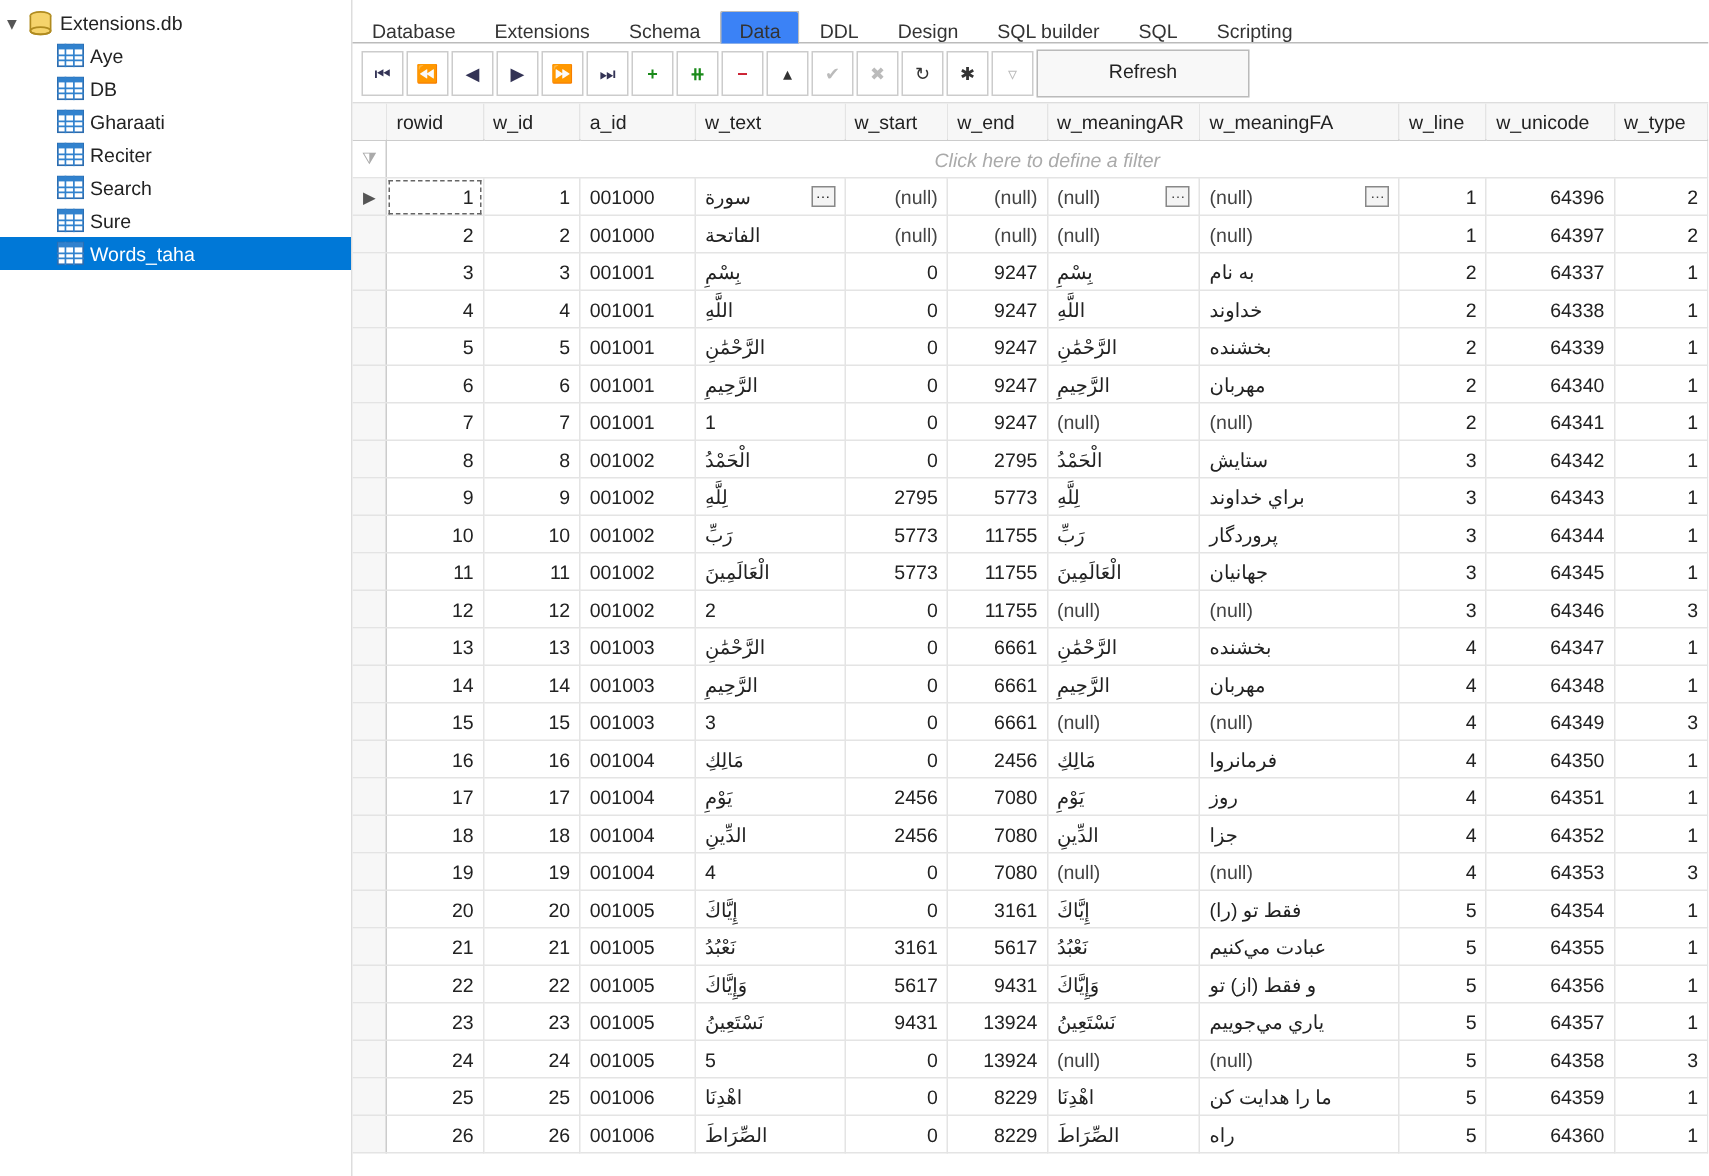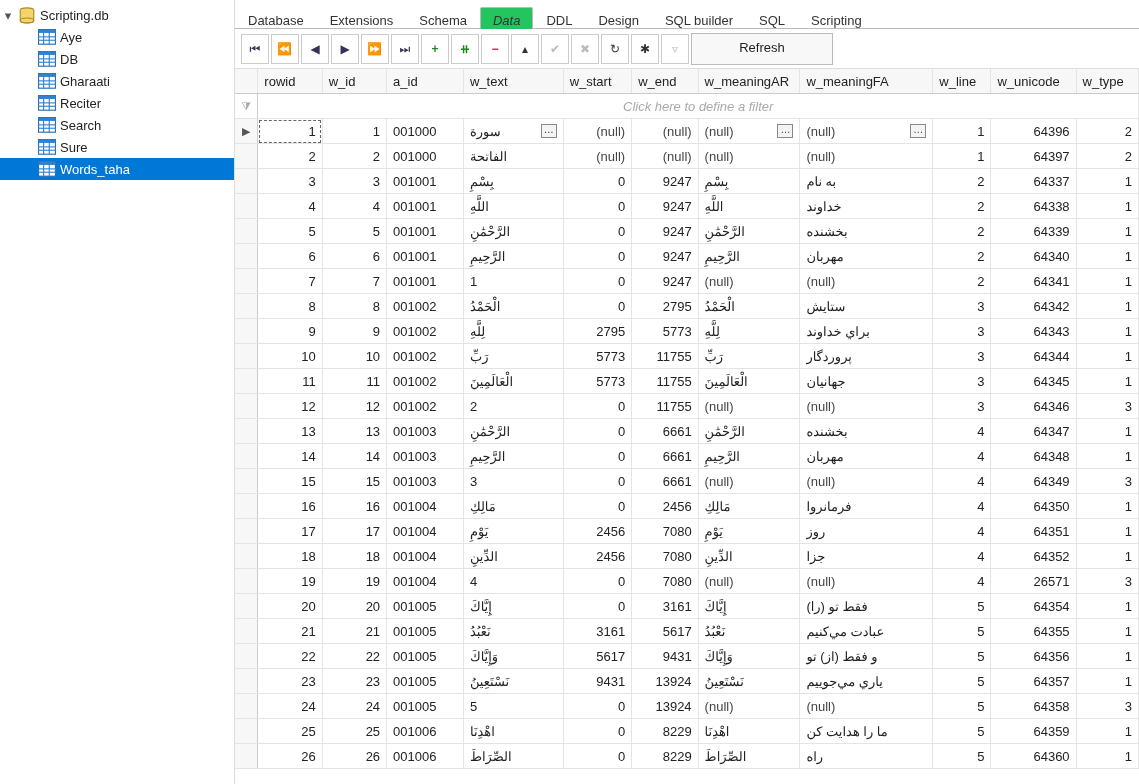--- a/index.html
+++ b/index.html
@@ -67,24 +67,23 @@
     padding: 5px 12px 1px 12px;
     border: 1px solid transparent;
     border-bottom: none;
     color: #333;
     position: relative;
     top: 1px;
     cursor: default;
   }
   .tab.active {
     border-color: #bbb;
-    background: #22c55e;
+    background: #3b82f6;
     border-top-left-radius: 2px;
     border-top-right-radius: 2px;
-    font-style: italic;
   }
   
   .toolbar {
     display: flex;
     align-items: center;
     gap: 2px;
     padding: 4px 6px;
     border-bottom: 1px solid #ddd;
     height: 40px;
     box-sizing: border-box;
@@ -195,21 +194,21 @@
   <div class="sidebar">
     <div class="tree-row root">
       <span class="expander">▾</span>
       <span class="db-icon">
         <svg viewBox="0 0 16 16">
             <ellipse cx="8" cy="3" rx="6" ry="2.2" fill="#f5d36b" stroke="#b08b1f"></ellipse>
             <path d="M2 3v9c0 1.2 2.7 2.2 6 2.2s6-1 6-2.2V3" fill="#f5d36b" stroke="#b08b1f"></path>
             <ellipse cx="8" cy="12" rx="6" ry="2.2" fill="none" stroke="#b08b1f"></ellipse>
           </svg>
       </span>
-      <span>Scripting.db</span>
+      <span>Extensions.db</span>
     </div>
     <div id="tree-children">
         <div class="tree-row child">
           <span class="tbl-icon"><svg viewBox="0 0 16 14">
               <rect class="bg" x="0.5" y="0.5" width="15" height="13"></rect>
               <rect class="hdr" x="0.5" y="0.5" width="15" height="3"></rect>
               <line x1="5" y1="0" x2="5" y2="14"></line>
               <line x1="10" y1="0" x2="10" y2="14"></line>
               <line x1="0" y1="7" x2="16" y2="7"></line>
               <line x1="0" y1="10" x2="16" y2="10"></line>
@@ -625,21 +624,21 @@
               <td class="gutter"></td>
               <td class="num">19</td>
               <td class="num">19</td>
               <td class="txt">001004</td>
               <td class="txt">4</td>
               <td class="num">0</td>
               <td class="num">7080</td>
               <td class="txt null">(null)</td>
               <td class="txt null">(null)</td>
               <td class="num">4</td>
-              <td class="num">26571</td>
+              <td class="num">64353</td>
               <td class="num">3</td>
             </tr>
             <tr>
               <td class="gutter"></td>
               <td class="num">20</td>
               <td class="num">20</td>
               <td class="txt">001005</td>
               <td class="txt">إِيَّاكَ</td>
               <td class="num">0</td>
               <td class="num">3161</td>

